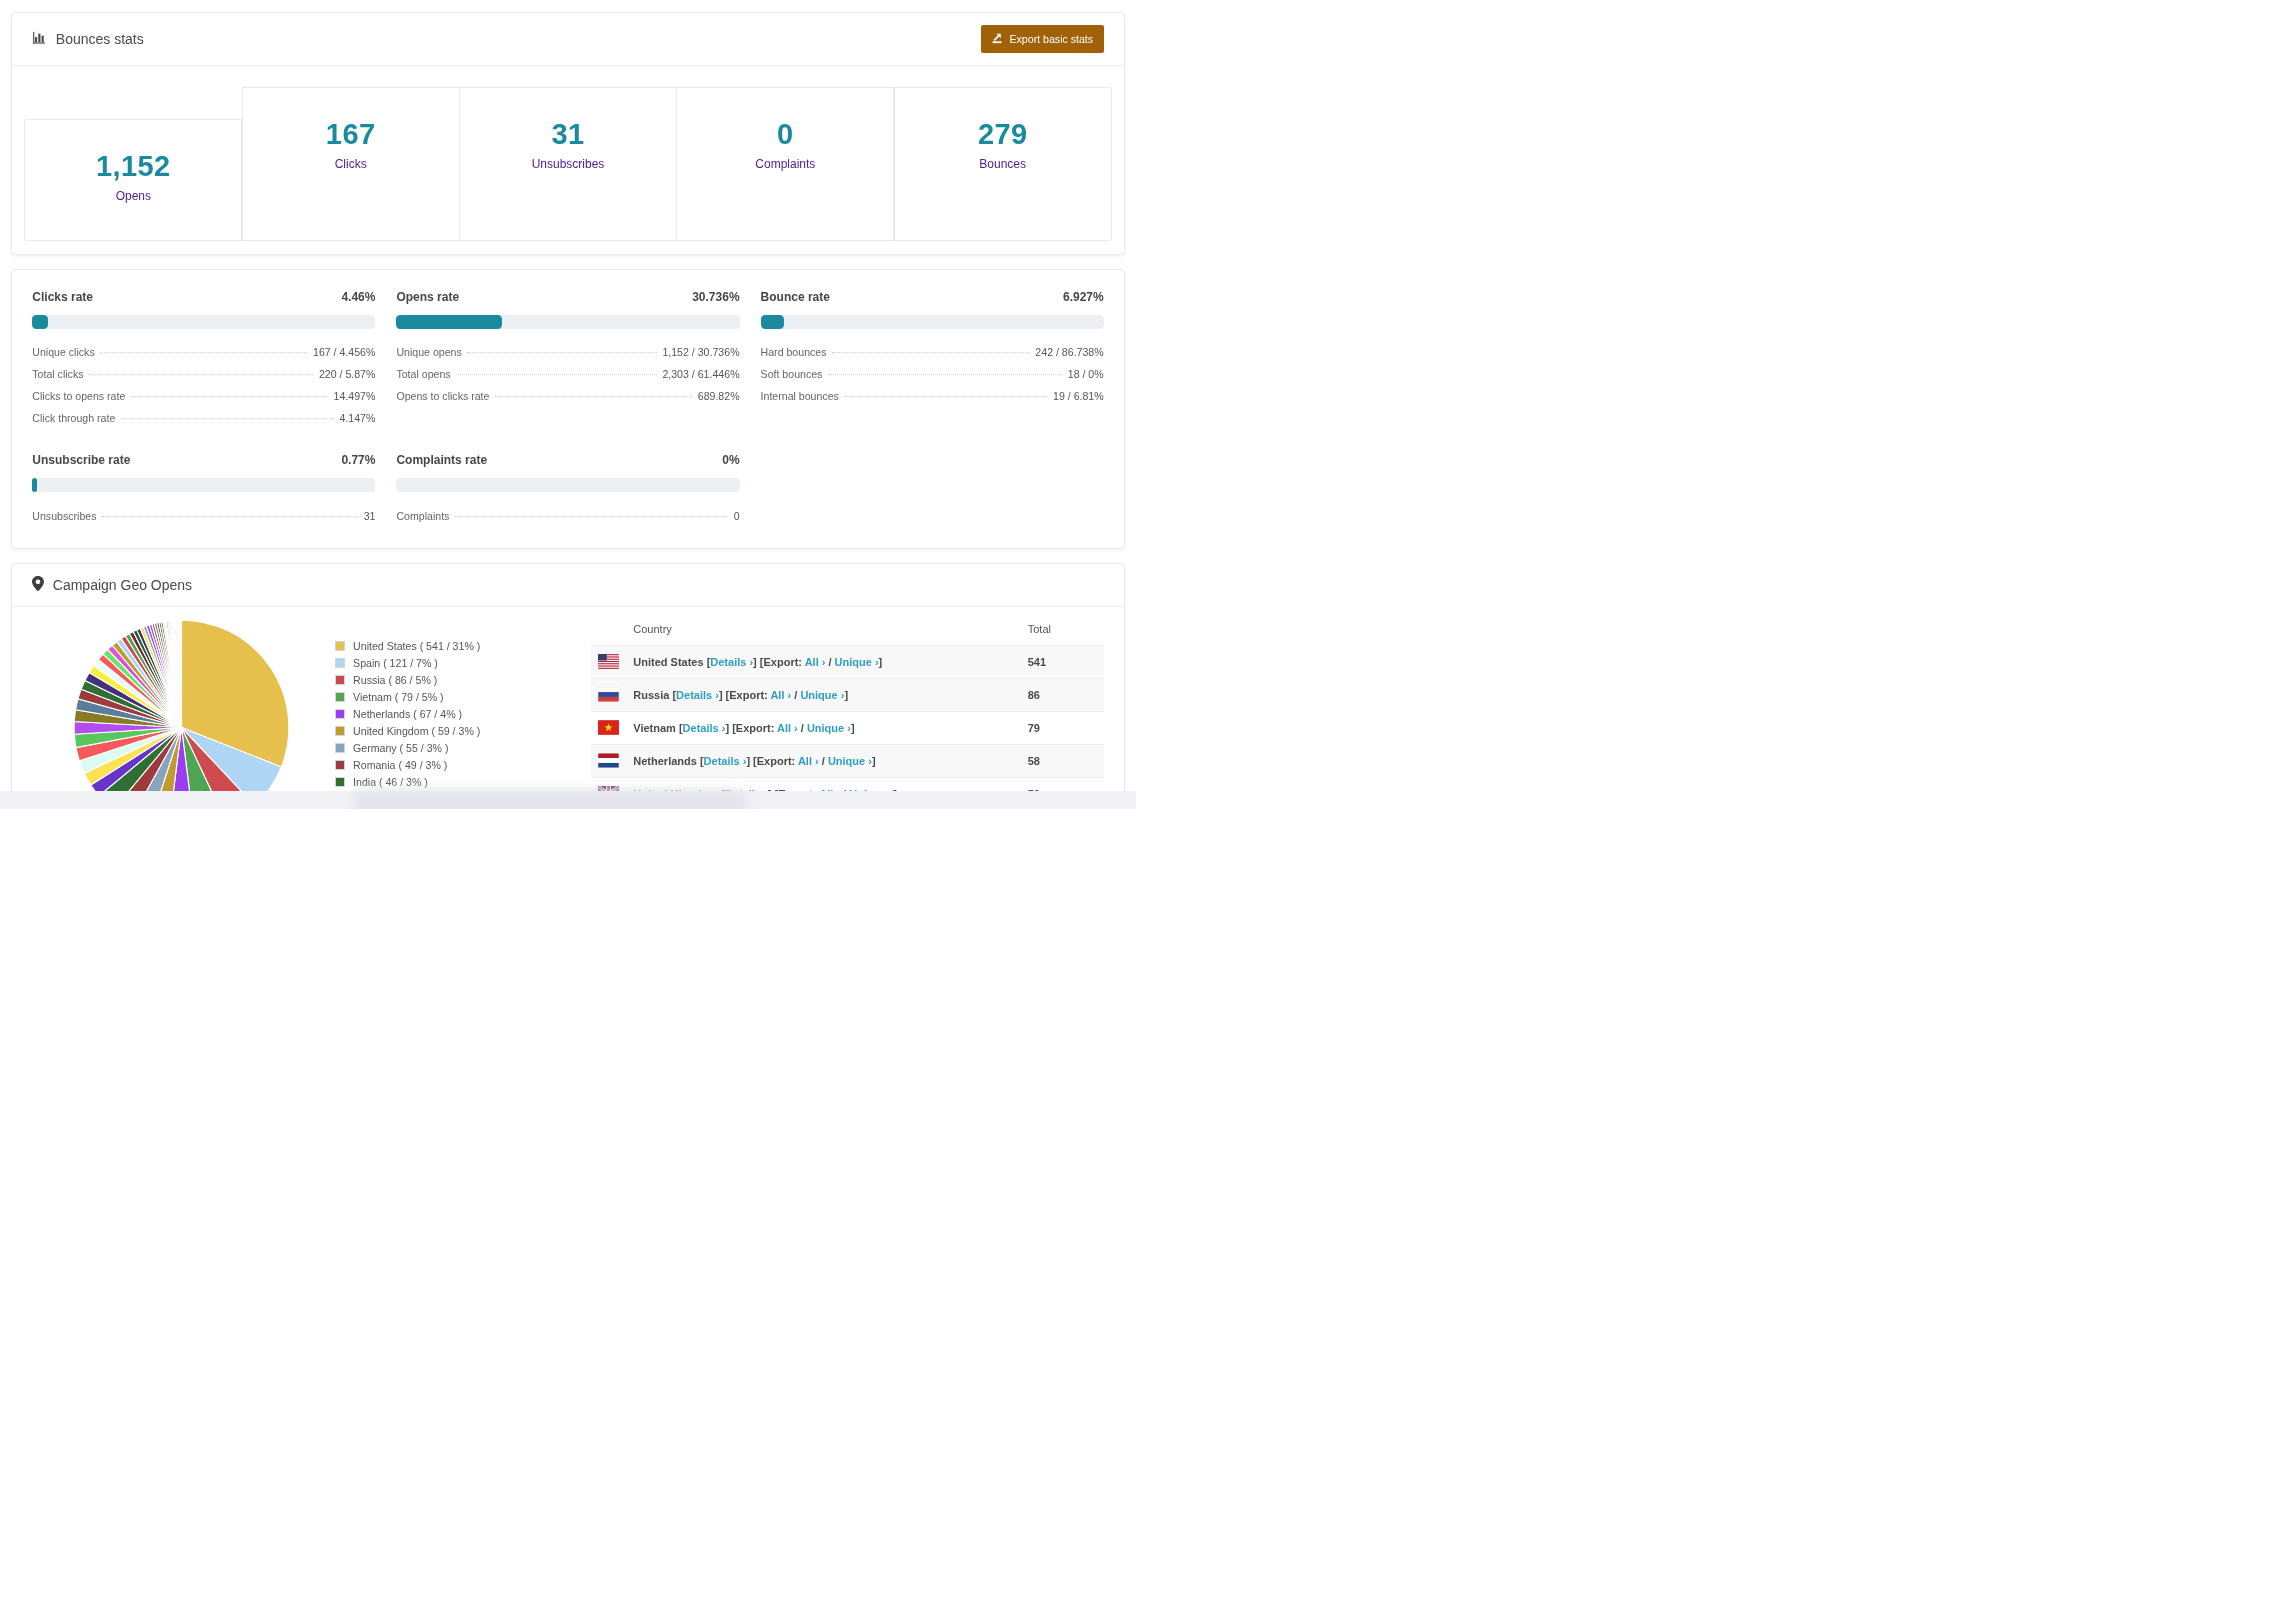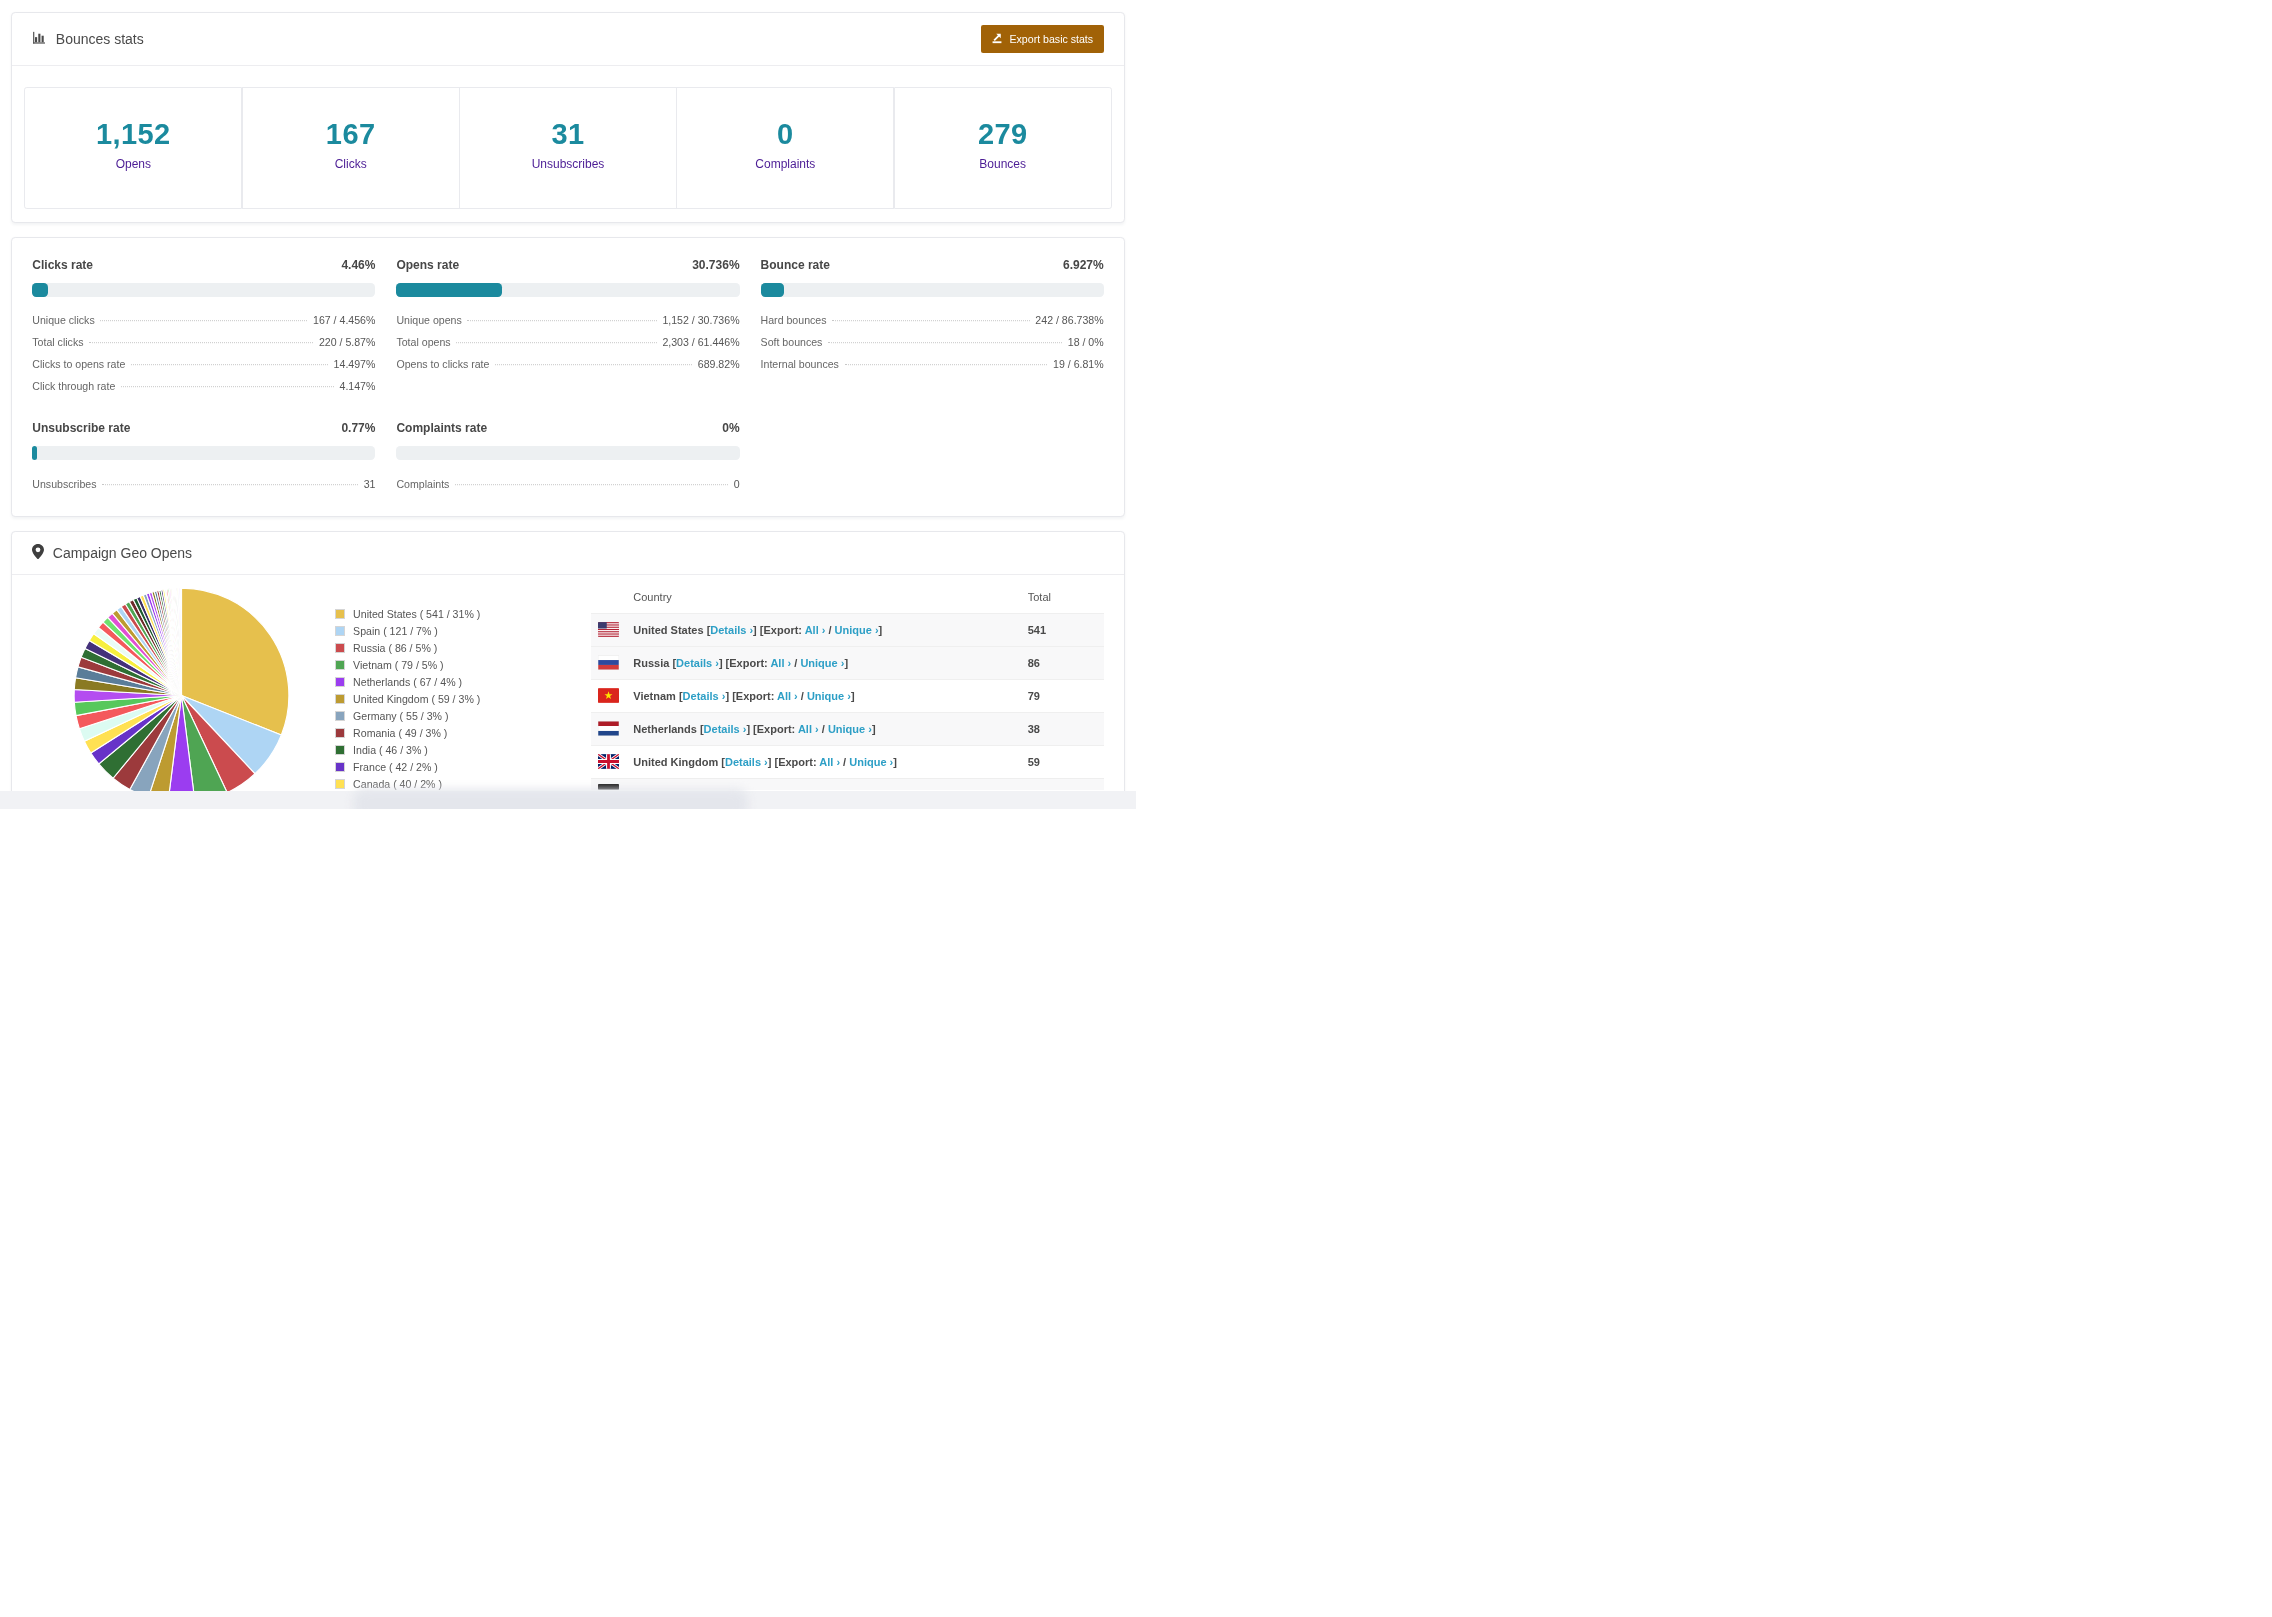--- a/index.html
+++ b/index.html
@@ -28,21 +28,21 @@
   .export-btn {
     display:flex; align-items:center; gap:6.4px;
     background:#a16207; color:#fff; border:none; border-radius:2.1px;
     font-family:inherit; font-size:10.6px; padding:7px 10.6px; cursor:pointer;
   }
   .stats-row { display:flex; margin:21px 12px 12.7px; }
   .stat-box {
     flex:1; text-align:center; border:0.7px solid #e9eaee; margin-left:-0.7px;
     padding:30px 0 37px;
   }
-  .stat-box:first-child { margin-left:0; border-radius:2.8px 0 0 2.8px; }
+  .stat-box:first-child { margin-left:0; border-radius:2.8px 0 0 2.8px;margin-top:32px; }
   .stat-box:last-child  { border-radius:0 2.8px 2.8px 0; }
   .stat-value { font-size:29px; font-weight:700; color:#1b8a9e; letter-spacing:0.4px; }
   .stat-label { font-size:12px; color:#4c1d95; margin-top:6.4px; }
 
   
   .rates-card { margin-top:14px; }
   .rates-grid {
     display:grid; grid-template-columns:repeat(3,1fr);
     column-gap:21px; row-gap:24px; padding:20px 20px 21px;
   }
@@ -427,21 +427,21 @@
             <tr class="stripe">
               <td class="flag-cell">
                 <svg class="flag" width="21" height="15" viewBox="0 0 30 21">
                   <rect width="30" height="7" fill="#ae1c28"></rect>
                   <rect y="7" width="30" height="7" fill="#fff"></rect>
                   <rect y="14" width="30" height="7" fill="#21468b"></rect>
                   <rect width="30" height="21" fill="none" stroke="#e2e2e2" stroke-width="0.8"></rect>
                 </svg>
               </td>
               <td><span>Netherlands [</span><a>Details ›</a><span>] [Export: </span><a>All ›</a><span> / </span><a>Unique ›</a><span>]</span></td>
-              <td class="total-cell">38</td>
+              <td class="total-cell">58</td>
             </tr>
             <tr>
               <td class="flag-cell">
                 <svg class="flag" width="21" height="15" viewBox="0 0 30 21">
                   <rect width="30" height="21" fill="#012169"></rect>
                   <path d="M0,0 L30,21 M30,0 L0,21" stroke="#fff" stroke-width="4.2"></path>
                   <path d="M0,0 L30,21 M30,0 L0,21" stroke="#C8102E" stroke-width="1.8"></path>
                   <path d="M15,0 V21 M0,10.5 H30" stroke="#fff" stroke-width="7"></path>
                   <path d="M15,0 V21 M0,10.5 H30" stroke="#C8102E" stroke-width="4"></path>
                 </svg>

